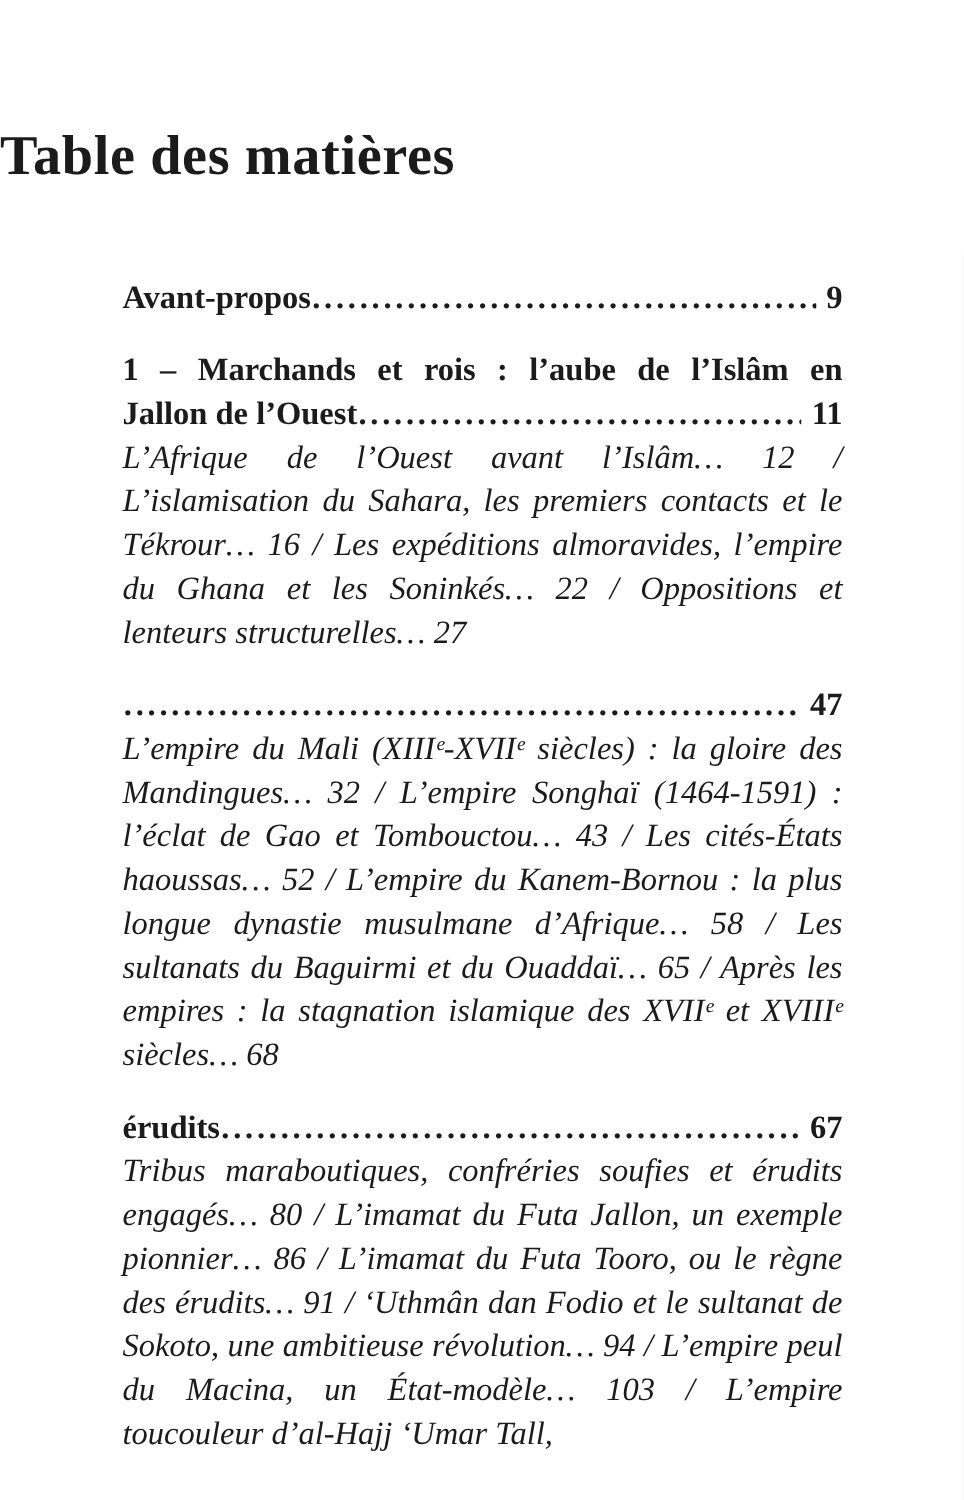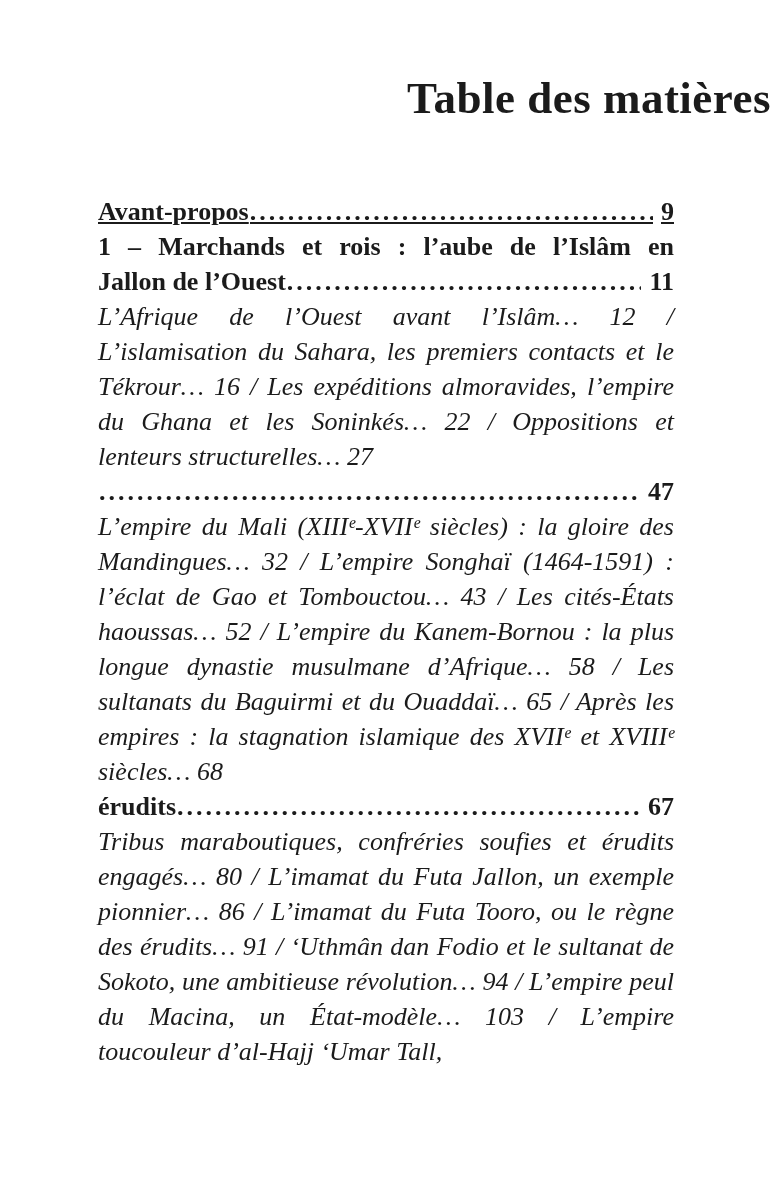--- a/index.html
+++ b/index.html
@@ -7,35 +7,35 @@
     position: relative;
     width: 771px;
     height: 1200px;
     background: #ffffff;
     overflow: hidden;
     font-family: "Liberation Serif", "DejaVu Serif", serif;
     color: #1b1b1b;
   }
   .title {
     margin: 0;
-    padding-top: 72px;
-    text-align: right;
+    padding-top: 98px;
+    text-align: left;
     font-size: 45px;
     line-height: 52px;
     font-weight: 700;
     letter-spacing: 0.5px;
   }
   .toc {
     margin: 70px auto 0 98px;
     width: 576px;
     font-size: 26px;
     line-height: 35px;
   }
-  .entry { }
-  .entry:first-child { margin-top: 12px; text-decoration: underline; }
+  .entry { margin-top: 23px; }
+  .entry:first-child { margin-top: 12px; }
   .chapline {
     font-weight: 700;
     text-align: justify;
     text-align-last: justify;
   }
   .lead {
     display: flex;
     font-weight: 700;
   }
   .lead .lbl { white-space: nowrap; }

